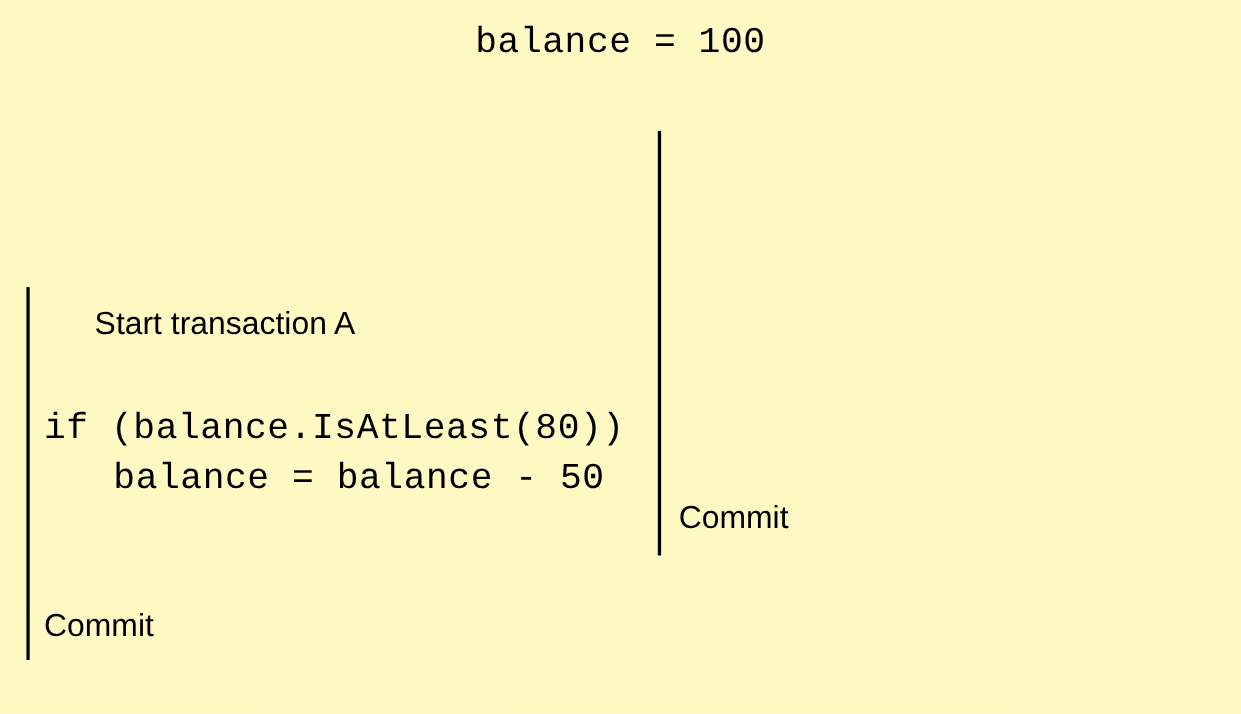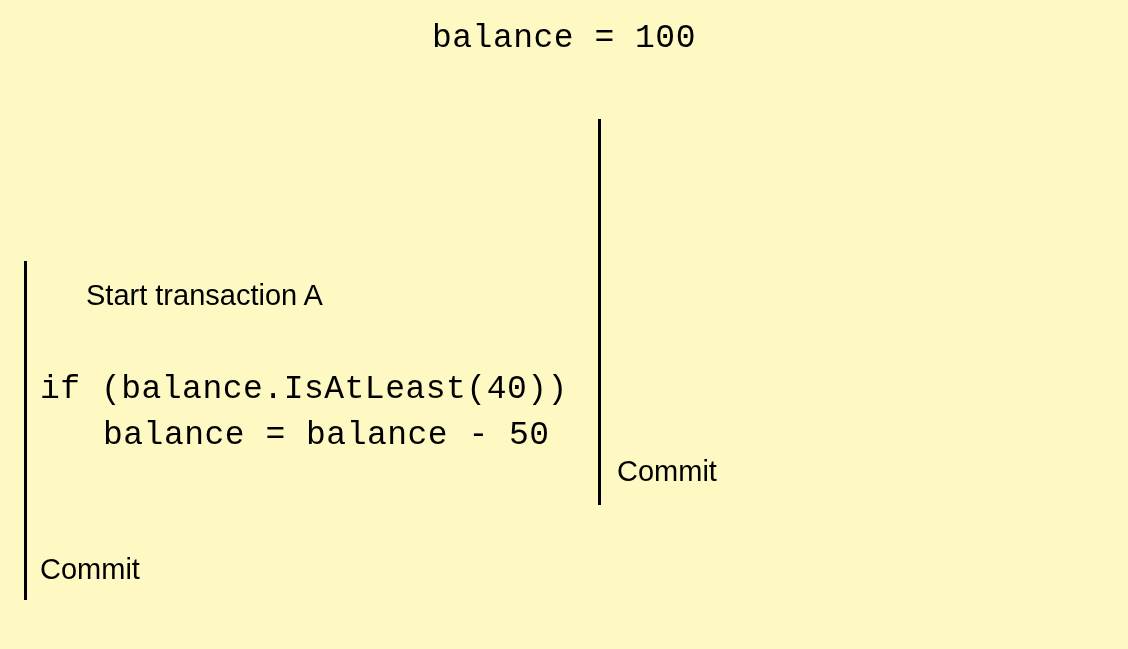--- a/index.html
+++ b/index.html
@@ -57,21 +57,21 @@
 <body>
 
 <div class="diagram">
 
   <div class="abs mono title">balance = 100</div>
 
   <div class="timeline line-a"></div>
 
   <div class="abs sans start-a">Start transaction A</div>
 
-  <div class="abs mono code-a1">if (balance.IsAtLeast(40))</div>
+  <div class="abs mono code-a1">if (balance.IsAtLeast(80))</div>
 
   <div class="abs mono code-a2">balance = balance - 50</div>
 
   <div class="abs sans commit-a">Commit</div>
 
   <div class="timeline line-b"></div>
 
 
 
   <div class="abs sans commit-b">Commit</div>

